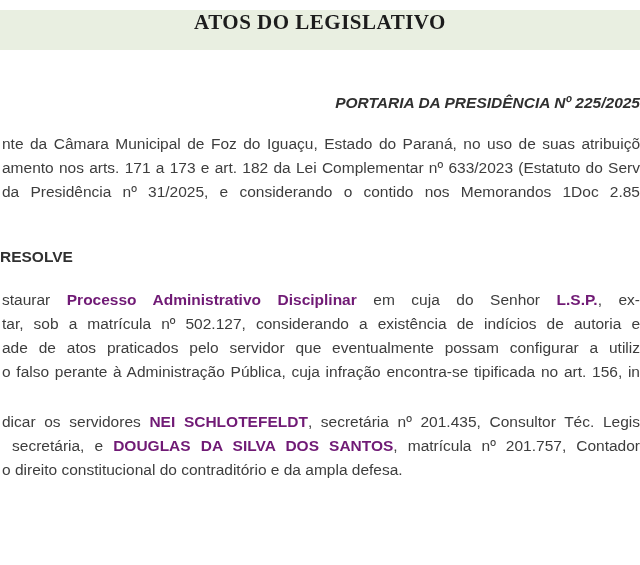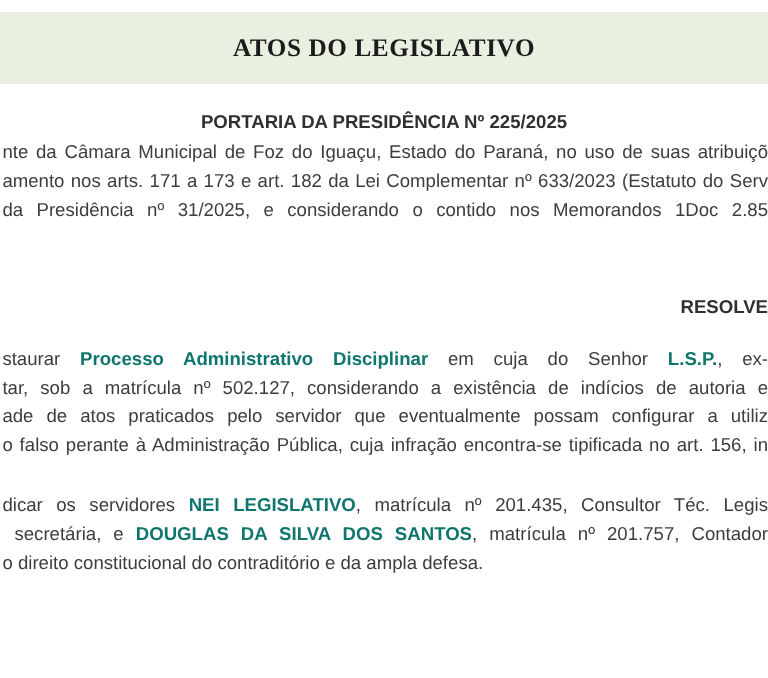--- a/index.html
+++ b/index.html
@@ -9,72 +9,72 @@
     height: 565px;
     overflow: hidden;
     background: #ffffff;
     font-family: "Liberation Sans", sans-serif;
     font-size: 15.5px;
     color: #3d3d3d;
   }
   .banner {
     position: absolute;
     top: 10px; left: 0;
-    width: 640px; height: 60px;
+    width: 640px; height: 40px;
     background: #e9efe1;
     display: flex;
-    align-items: center;
     justify-content: center;
   }
   .banner-title {
     font-family: "Liberation Serif", serif;
     font-weight: bold;
     font-size: 21px;
     letter-spacing: 0.5px;
     color: #1c1c1c;
   }
   .doc-title {
     position: absolute;
     top: 91px; left: 0;
     width: 640px;
-    text-align: center;
+    text-align: right;
     font-weight: bold;
     font-size: 15.5px;
     line-height: 24px;
     color: #303030;
+    font-style: italic;
   }
   .resolve {
     position: absolute;
     top: 245px; left: 0;
     width: 640px;
-    text-align: right;
+    text-align: left;
     font-weight: bold;
     font-size: 15.5px;
     line-height: 24px;
     color: #303030;
   }
   .para { position: absolute; left: 0; width: 640px; }
-  .para-1 { top: 116px; }
+  .para-1 { top: 132px; }
   .para-2 { top: 288px; }
   .para-3 { top: 410px; }
   .line {
     height: 24px;
     line-height: 24px;
     overflow: hidden;
     padding-left: 2px;
     white-space: nowrap;
   }
   .line.just {
     white-space: normal;
     text-align: justify;
     text-align-last: justify;
     padding-left: 2px;
     padding-right: 0;
   }
-  .seg.bold { font-weight: bold; color: #0f766e; }
+  .seg.bold { font-weight: bold; color: #701a75; }
 </style>
 </head>
 <body>
 
 <div class="page" style="color: rgb(61, 61, 61);">
 
   <div class="banner" style="background: rgb(233, 239, 225);">
     <span class="banner-title">ATOS DO LEGISLATIVO</span>
   </div>
 
@@ -89,18 +89,18 @@
   <div class="resolve">RESOLVE</div>
 
   <div class="para para-2">
       <div class="line just"><span class="seg">staurar </span><span class="seg bold">Processo Administrativo Disciplinar</span><span class="seg"> em cuja do Senhor </span><span class="seg bold">L.S.P.</span><span class="seg">, ex-</span></div>
       <div class="line just"><span class="seg">tar, sob a matrícula nº 502.127, considerando a existência de indícios de autoria e</span></div>
       <div class="line just"><span class="seg">ade de atos praticados pelo servidor que eventualmente possam configurar a utiliz</span></div>
       <div class="line just"><span class="seg">o falso perante à Administração Pública, cuja infração encontra-se tipificada no art. 156, in</span></div>
     </div>
 
   <div class="para para-3">
-      <div class="line just"><span class="seg">dicar os servidores </span><span class="seg bold">NEI LEGISLATIVO</span><span class="seg">, matrícula nº 201.435, Consultor Téc. Legis</span></div>
+      <div class="line just"><span class="seg">dicar os servidores </span><span class="seg bold">NEI SCHLOTEFELDT</span><span class="seg">, secretária nº 201.435, Consultor Téc. Legis</span></div>
       <div class="line just"><span class="seg">&nbsp;secretária, e </span><span class="seg bold">DOUGLAS DA SILVA DOS SANTOS</span><span class="seg">, matrícula nº 201.757, Contador</span></div>
       <div class="line"><span class="seg">o direito constitucional do contraditório e da ampla defesa.</span></div>
     </div>
 
 </div>
 
 </body></html>

